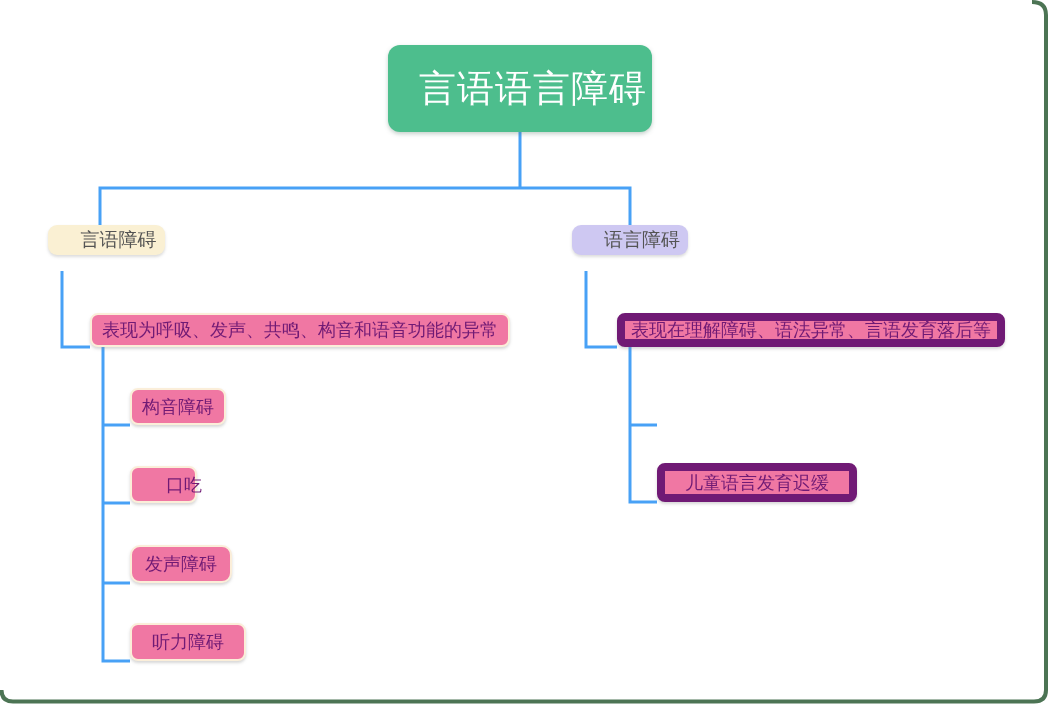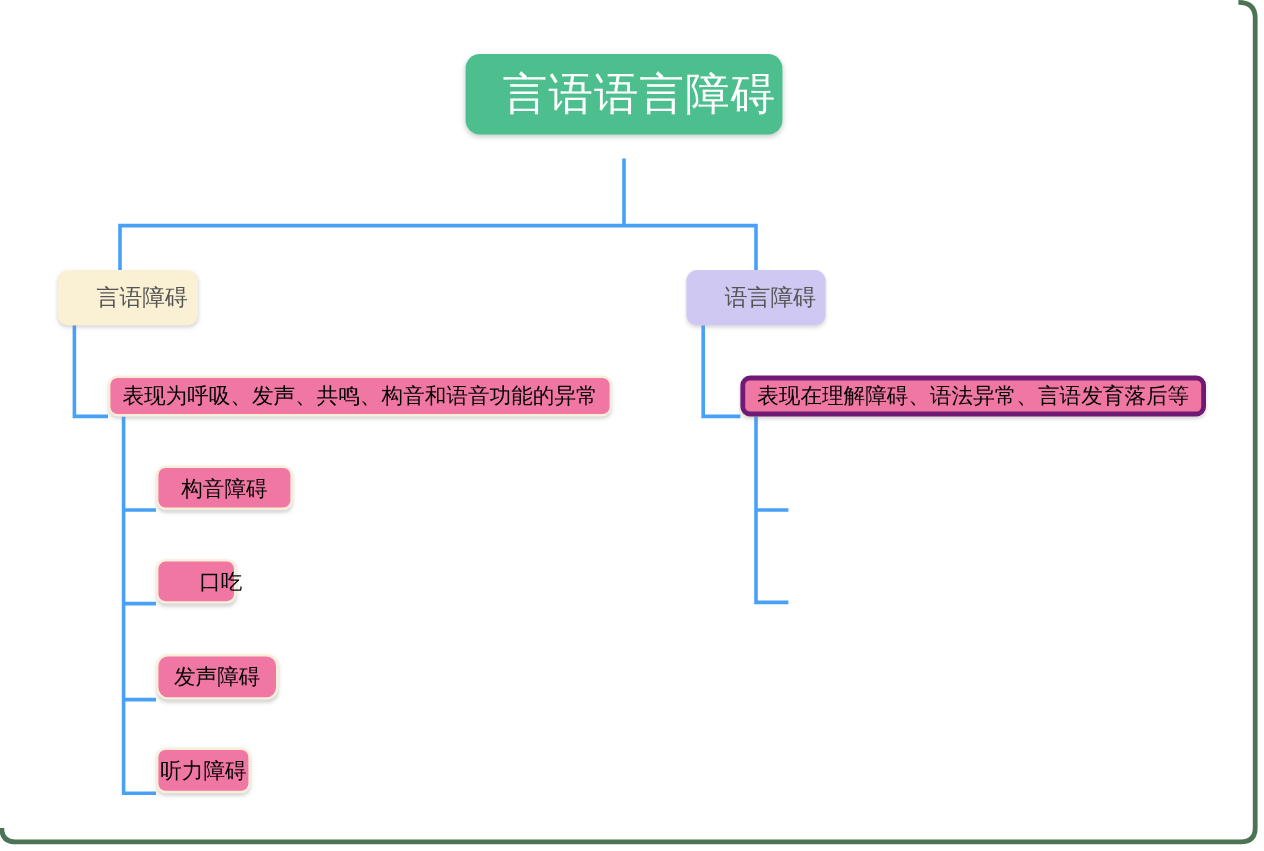--- a/index.html
+++ b/index.html
@@ -19,55 +19,55 @@
   }
   .node {
     position: absolute;
     display: flex;
     align-items: center;
     justify-content: center;
     box-sizing: border-box;
     white-space: nowrap;
   }
   .root-node {
-    left: 388px; top: 45px; width: 264px; height: 67px;
+    left: 388px; top: 45px; width: 264px; height: 87px;
     background: #4dbe8d;
     border-radius: 12px;
     color: #ffffff;
     font-size: 37px;
     letter-spacing: 1px;
     box-shadow: 0 2px 4px rgba(90,120,105,0.35);
     padding-left: 26px;
   }
   .branch-node {
-    top: 225px; height: 46px;
+    top: 225px; height: 30px;
     border-radius: 9px;
     font-size: 19px;
     color: #545454;
     box-shadow: 0 2px 3px rgba(140,140,140,0.3);
     padding-left: 24px;
   }
   .branch-speech { left: 48px;  width: 117px; background: #faf0d3; }
   .branch-language { left: 572px; width: 116px; background: #cec8f2; align-items: center; }
   .leaf {
     background: #f077a3;
     border-radius: 8px;
     font-size: 18px;
-    color: #000000;
+    color: #701a75;
     box-shadow: 0 2px 3px rgba(140,140,140,0.35);
     text-align: right;
   }
   .leaf.accent-cream   { border: 2px solid #fbeed9; }
-  .leaf.accent-lavender{ border: 4px solid #701a75; }
+  .leaf.accent-lavender{ border: 8px solid #701a75; }
   .desc-left  { left: 90px;  top: 313px; width: 420px; height: 34px; font-size: 18px; }
   .desc-right { left: 617px; top: 313px; width: 388px; height: 34px; font-size: 18px; }
-  .leaf-l1 { left: 130px; top: 388px; width: 114px; height: 37px; }
+  .leaf-l1 { left: 130px; top: 388px; width: 96px; height: 37px; }
   .leaf-l2 { left: 130px; top: 466px; width: 67px;  height: 37px; padding-left: 41px; }
   .leaf-l3 { left: 130px; top: 545px; width: 102px; height: 38px; border-radius: 10px; }
-  .leaf-l4 { left: 130px; top: 623px; width: 79px; height: 38px; }
+  .leaf-l4 { left: 130px; top: 623px; width: 116px; height: 38px; }
   .leaf-r1 { left: 657px; top: 387px; width: 84px;  height: 38px; }
   .leaf-r2 { left: 657px; top: 463px; width: 200px; height: 39px; }
 </style>
 </head>
 <body>
 
 <div id="canvas">
 
   <svg class="layer" viewBox="0 0 1053 709">
     <g stroke="#48a1f6" stroke-width="3" fill="none">
@@ -112,14 +112,17 @@
   <div class="node leaf accent-cream leaf-l2">
     <span>口吃</span>
   </div>
   <div class="node leaf accent-cream leaf-l3">
     <span>发声障碍</span>
   </div>
   <div class="node leaf accent-cream leaf-l4">
     <span>听力障碍</span>
   </div>
 
+  <div class="node leaf accent-lavender leaf-r2">
+    <span>儿童语言发育迟缓</span>
+  </div>
 
 </div>
 
 </body></html>

